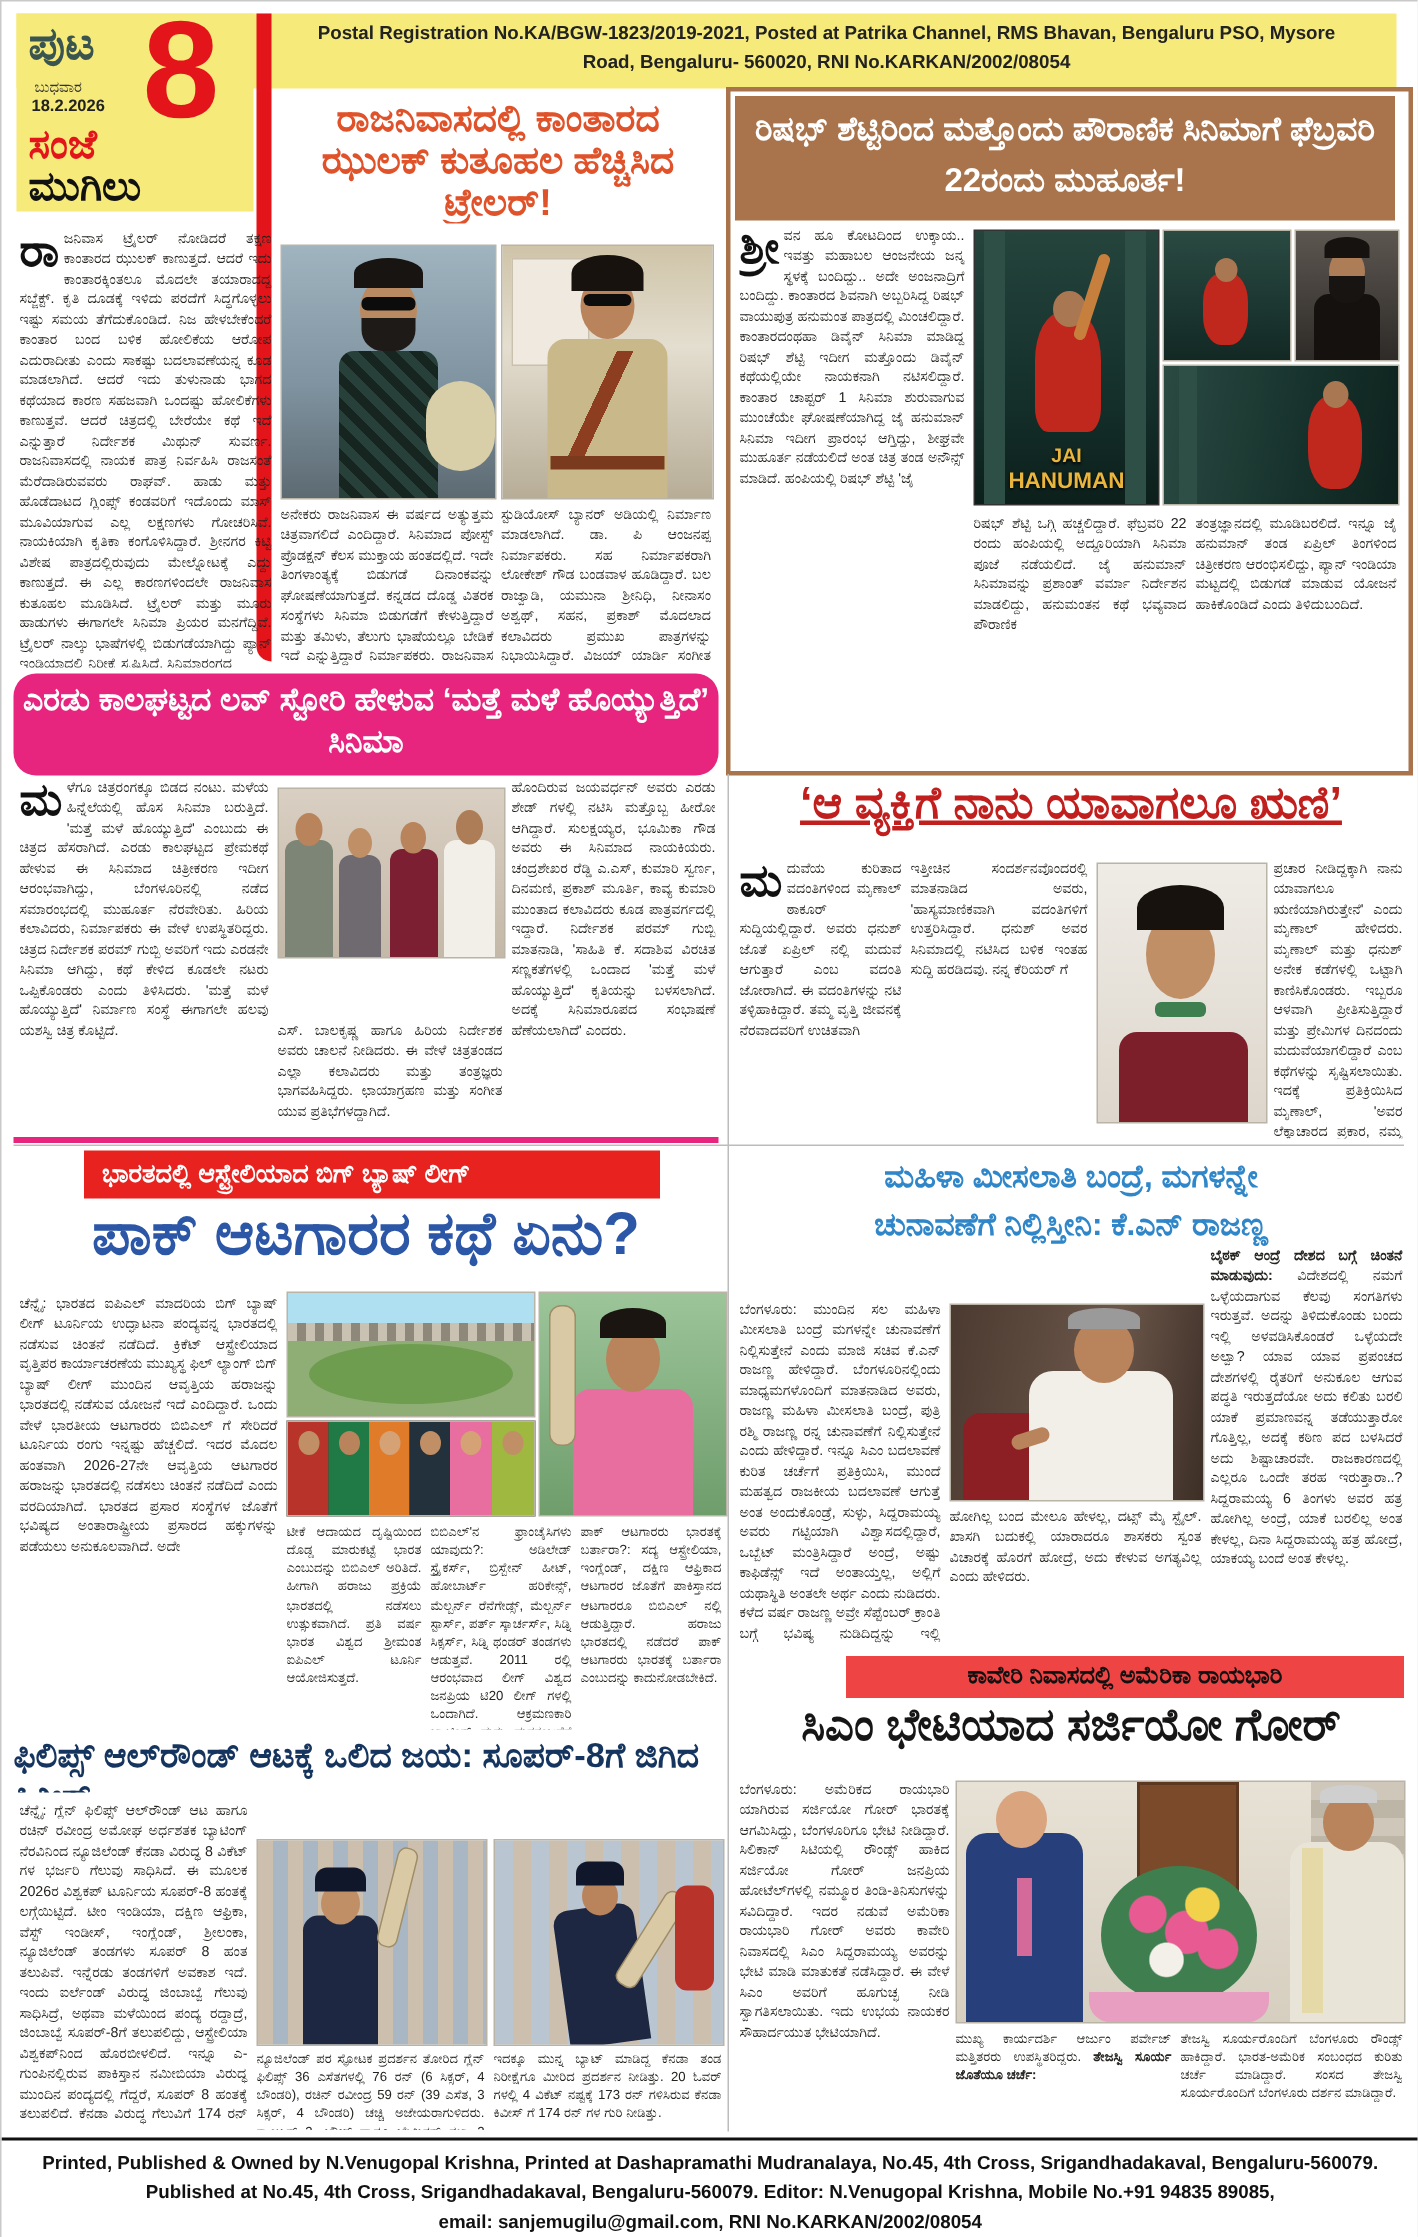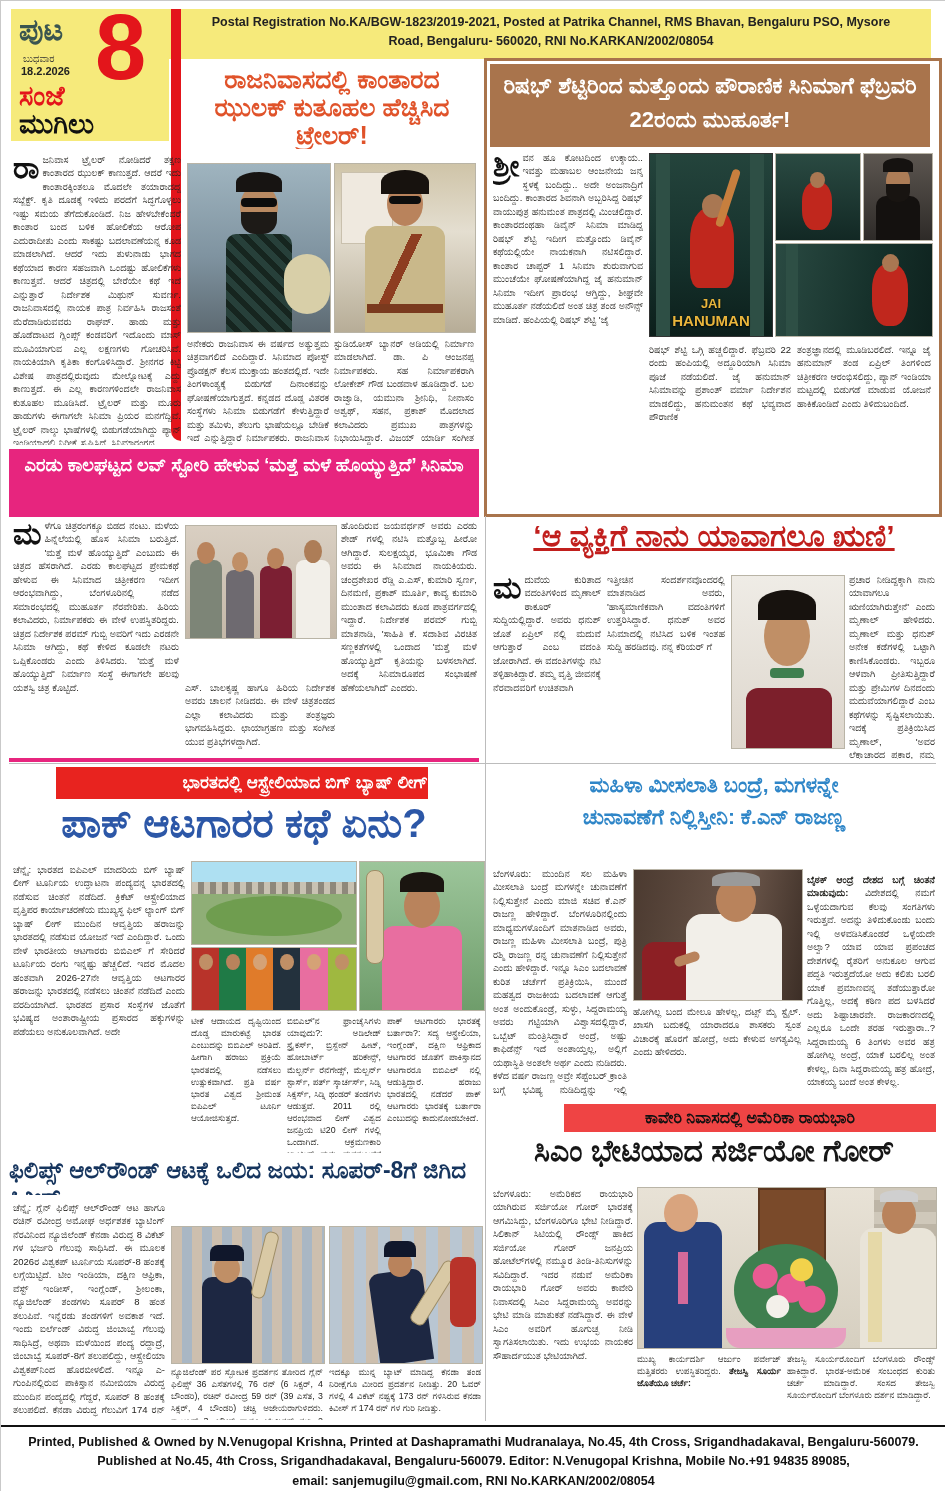--- a/index.html
+++ b/index.html
@@ -5,21 +5,21 @@
   html,body{margin:0;padding:0;background:#e8e8e8;}
   .page{position:relative;width:945px;height:1491px;background:#fff;margin:0 auto;
         font-family:"Liberation Sans","DejaVu Sans",sans-serif;border:1px solid #c9c9c9;
         overflow:hidden;color:#1a1a1a;}
   .abs{position:absolute;}
   .bodytext{position:absolute;font-size:9.5px;line-height:1.42;text-align:justify;
             color:#24231f;overflow:hidden;word-break:break-word;}
   .bodytext.small{font-size:8.8px;line-height:1.38;}
   .dropcap{float:left;font-size:30px;line-height:.9;font-weight:bold;padding:1px 3px 0 0;color:#111;}
   .hl{position:absolute;font-weight:bold;text-align:center;overflow:hidden;}
-  .kicker{position:absolute;font-weight:bold;text-align:right;color:#fff;overflow:hidden;}
+  .kicker{position:absolute;font-weight:bold;text-align:left;color:#fff;overflow:hidden;padding-left:12px;}
   .photo{position:absolute;overflow:hidden;background:#d8d4c8;border:1px solid #b9b4a6;}
   .ph{position:absolute;}
   .round{border-radius:50%;}
   .vrule{position:absolute;width:1px;background:#bcbcbc;}
   .hrule{position:absolute;height:1px;background:#bcbcbc;}
   .postertext{position:absolute;left:0;right:0;text-align:center;font-weight:bold;color:#e9b53c;
               text-shadow:0 1px 2px #000;line-height:1;}
   .footer-line{text-align:center;font-weight:bold;font-size:12.5px;color:#111;line-height:1.55;}
 </style>
 </head>
@@ -102,22 +102,22 @@
 
   <div class="photo" style="left:774px;top:242px;width:156px;height:92px;background:linear-gradient(100deg,#2a4a42,#16312b 60%,#0e221e);">
     <div class="ph" style="left:96px;top:20px;width:36px;height:62px;background:#c0271d;border-radius:40%;"></div>
     <div class="ph round" style="left:106px;top:10px;width:17px;height:18px;background:#a97752;"></div>
     <div class="ph" style="left:10px;top:0;width:12px;height:92px;background:#2e4f45;"></div>
   </div>
 
   <div class="bodytext" style="left:648px;top:342px;width:142px;height:160px;">ರಿಷಭ್ ಶೆಟ್ಟಿ ಒಗ್ಗಿ ಹಚ್ಚಲಿದ್ದಾರೆ. ಫೆಬ್ರವರಿ 22 ರಂದು ಹಂಪಿಯಲ್ಲಿ ಅದ್ದೂರಿಯಾಗಿ ಸಿನಿಮಾ ಪೂಜೆ ನಡೆಯಲಿದೆ. ಜೈ ಹನುಮಾನ್ ಸಿನಿಮಾವನ್ನು ಪ್ರಶಾಂತ್ ವರ್ಮಾ ನಿರ್ದೇಶನ ಮಾಡಲಿದ್ದು, ಹನುಮಂತನ ಕಥೆ ಭವ್ಯವಾದ ಪೌರಾಣಿಕ</div>
   <div class="bodytext" style="left:796px;top:342px;width:134px;height:160px;">ತಂತ್ರಜ್ಞಾನದಲ್ಲಿ ಮೂಡಿಬರಲಿದೆ. ಇನ್ನೂ ಜೈ ಹನುಮಾನ್ ತಂಡ ಏಪ್ರಿಲ್ ತಿಂಗಳಿಂದ ಚಿತ್ರೀಕರಣ ಆರಂಭಿಸಲಿದ್ದು, ಪ್ಯಾನ್ ಇಂಡಿಯಾ ಮಟ್ಟದಲ್ಲಿ ಬಿಡುಗಡೆ ಮಾಡುವ ಯೋಜನೆ ಹಾಕಿಕೊಂಡಿದೆ ಎಂದು ತಿಳಿದುಬಂದಿದೆ.</div>
 
-  <div class="hl" style="left:8px;top:448px;width:470px;height:64px;background:#E7257E;color:#fff;font-size:18px;
-              line-height:1.35;padding-top:4px;">ಎರಡು ಕಾಲಘಟ್ಟದ ಲವ್ ಸ್ಟೋರಿ ಹೇಳುವ ‘ಮತ್ತೆ ಮಳೆ ಹೊಯ್ಯುತ್ತಿದೆ’ ಸಿನಿಮಾ</div>
+  <div class="hl" style="left:8px;top:448px;width:470px;height:64px;background:#E7257E;color:#fff;font-size:21px;
+              line-height:1.35;padding-top:4px;border-radius:15px;">ಎರಡು ಕಾಲಘಟ್ಟದ ಲವ್ ಸ್ಟೋರಿ ಹೇಳುವ ‘ಮತ್ತೆ ಮಳೆ ಹೊಯ್ಯುತ್ತಿದೆ’ ಸಿನಿಮಾ</div>
 
   <div class="bodytext" style="left:12px;top:518px;width:166px;height:238px;">
     <span class="dropcap">ಮ</span><span>ಳೆಗೂ ಚಿತ್ರರಂಗಕ್ಕೂ ಬಿಡದ ನಂಟು. ಮಳೆಯ ಹಿನ್ನೆಲೆಯಲ್ಲಿ ಹೊಸ ಸಿನಿಮಾ ಬರುತ್ತಿದೆ. 'ಮತ್ತೆ ಮಳೆ ಹೊಯ್ಯುತ್ತಿದೆ' ಎಂಬುದು ಈ ಚಿತ್ರದ ಹೆಸರಾಗಿದೆ. ಎರಡು ಕಾಲಘಟ್ಟದ ಪ್ರೇಮಕಥೆ ಹೇಳುವ ಈ ಸಿನಿಮಾದ ಚಿತ್ರೀಕರಣ ಇದೀಗ ಆರಂಭವಾಗಿದ್ದು, ಬೆಂಗಳೂರಿನಲ್ಲಿ ನಡೆದ ಸಮಾರಂಭದಲ್ಲಿ ಮುಹೂರ್ತ ನೆರವೇರಿತು. ಹಿರಿಯ ಕಲಾವಿದರು, ನಿರ್ಮಾಪಕರು ಈ ವೇಳೆ ಉಪಸ್ಥಿತರಿದ್ದರು. ಚಿತ್ರದ ನಿರ್ದೇಶಕ ಪರಮ್ ಗುಬ್ಬಿ ಅವರಿಗೆ ಇದು ಎರಡನೇ ಸಿನಿಮಾ ಆಗಿದ್ದು, ಕಥೆ ಕೇಳಿದ ಕೂಡಲೇ ನಟರು ಒಪ್ಪಿಕೊಂಡರು ಎಂದು ತಿಳಿಸಿದರು. 'ಮತ್ತೆ ಮಳೆ ಹೊಯ್ಯುತ್ತಿದೆ' ನಿರ್ಮಾಣ ಸಂಸ್ಥೆ ಈಗಾಗಲೇ ಹಲವು ಯಶಸ್ವಿ ಚಿತ್ರ ಕೊಟ್ಟಿದೆ.</span>
   </div>
 
   <div class="photo" style="left:184px;top:524px;width:150px;height:112px;background:linear-gradient(#d9cfc2,#c4b8a8);">
     <div class="ph" style="left:4px;top:34px;width:32px;height:78px;background:#7d8577;border-radius:8px 8px 0 0;"></div>
     <div class="ph round" style="left:11px;top:16px;width:18px;height:22px;background:#b9835c;"></div>
     <div class="ph" style="left:40px;top:44px;width:28px;height:68px;background:#6e6a70;border-radius:8px 8px 0 0;"></div>
     <div class="ph round" style="left:46px;top:26px;width:16px;height:20px;background:#c08f66;"></div>
@@ -219,21 +219,21 @@
   <div class="photo" style="left:632px;top:868px;width:168px;height:130px;background:linear-gradient(100deg,#4b3a30,#6b564a 60%,#3c2e26);">
     <div class="ph" style="left:8px;top:72px;width:70px;height:58px;background:#8c1f24;border-radius:12px 12px 0 0;"></div>
     <div class="ph" style="left:52px;top:44px;width:96px;height:86px;background:#f2efe9;border-radius:16px 16px 0 0;"></div>
     <div class="ph round" style="left:82px;top:8px;width:40px;height:44px;background:#b9835c;"></div>
     <div class="ph" style="left:78px;top:2px;width:48px;height:14px;background:#9a9a9a;border-radius:50% 50% 0 0;"></div>
     <div class="ph" style="left:40px;top:84px;width:26px;height:10px;background:#b9835c;border-radius:5px;transform:rotate(-18deg);"></div>
   </div>
 
   <div class="bodytext" style="left:632px;top:1004px;width:168px;height:94px;">ಹೋಗಿಲ್ಲ ಬಂದ ಮೇಲೂ ಹೇಳಲ್ಲ, ದಟ್ಸ್ ಮೈ ಸ್ಟೈಲ್. ಖಾಸಗಿ ಬದುಕಲ್ಲಿ ಯಾರಾದರೂ ಶಾಸಕರು ಸ್ವಂತ ವಿಚಾರಕ್ಕೆ ಹೊರಗೆ ಹೋದ್ರೆ, ಅದು ಕೇಳುವ ಅಗತ್ಯವಿಲ್ಲ ಎಂದು ಹೇಳಿದರು.</div>
 
-  <div class="bodytext" style="left:806px;top:872px;width:128px;height:232px;">
+  <div class="bodytext" style="left:806px;top:830px;width:128px;height:232px;">
     <span style="font-weight:bold;">ಬೈಠಕ್ ಆಂದ್ರೆ ದೇಶದ ಬಗ್ಗೆ ಚಿಂತನೆ ಮಾಡುವುದು:</span>
     <span>ವಿದೇಶದಲ್ಲಿ ನಮಗೆ ಒಳ್ಳೆಯದಾಗುವ ಕೆಲವು ಸಂಗತಿಗಳು ಇರುತ್ತವೆ. ಅದನ್ನು ತಿಳಿದುಕೊಂಡು ಬಂದು ಇಲ್ಲಿ ಅಳವಡಿಸಿಕೊಂಡರೆ ಒಳ್ಳೆಯದೇ ಅಲ್ವಾ? ಯಾವ ಯಾವ ಪ್ರಪಂಚದ ದೇಶಗಳಲ್ಲಿ ರೈತರಿಗೆ ಅನುಕೂಲ ಆಗುವ ಪದ್ಧತಿ ಇರುತ್ತದೆಯೋ ಅದು ಕಲಿತು ಬರಲಿ ಯಾಕೆ ಪ್ರಮಾಣವನ್ನ ತಡೆಯುತ್ತಾರೋ ಗೊತ್ತಿಲ್ಲ, ಅದಕ್ಕೆ ಕಠಿಣ ಪದ ಬಳಸಿದರೆ ಅದು ಶಿಷ್ಟಾಚಾರವೇ. ರಾಜಕಾರಣದಲ್ಲಿ ಎಲ್ಲರೂ ಒಂದೇ ತರಹ ಇರುತ್ತಾರಾ..? ಸಿದ್ದರಾಮಯ್ಯ 6 ತಿಂಗಳು ಅವರ ಹತ್ರ ಹೋಗಿಲ್ಲ ಅಂದ್ರೆ, ಯಾಕೆ ಬರಲಿಲ್ಲ ಅಂತ ಕೇಳಲ್ಲ, ದಿನಾ ಸಿದ್ದರಾಮಯ್ಯ ಹತ್ರ ಹೋದ್ರೆ, ಯಾಕಯ್ಯ ಬಂದೆ ಅಂತ ಕೇಳಲ್ಲ.</span>
   </div>
 
   <div class="abs" style="left:563px;top:1103px;width:372px;height:28px;background:#ef4444;color:#111;font-weight:bold;
               font-size:16px;text-align:center;line-height:28px;">ಕಾವೇರಿ ನಿವಾಸದಲ್ಲಿ ಅಮೆರಿಕಾ ರಾಯಭಾರಿ</div>
   <div class="hl" style="left:488px;top:1133px;width:450px;height:44px;font-size:30px;color:#161616;">ಸಿಎಂ ಭೇಟಿಯಾದ ಸರ್ಜಿಯೋ ಗೋರ್</div>
 
   <div class="bodytext" style="left:492px;top:1186px;width:140px;height:232px;">ಬೆಂಗಳೂರು: ಅಮೆರಿಕದ ರಾಯಭಾರಿ ಯಾಗಿರುವ ಸರ್ಜಿಯೋ ಗೋರ್ ಭಾರತಕ್ಕೆ ಆಗಮಿಸಿದ್ದು, ಬೆಂಗಳೂರಿಗೂ ಭೇಟಿ ನೀಡಿದ್ದಾರೆ. ಸಿಲಿಕಾನ್ ಸಿಟಿಯಲ್ಲಿ ರೌಂಡ್ಸ್ ಹಾಕಿದ ಸರ್ಜಿಯೋ ಗೋರ್ ಜನಪ್ರಿಯ ಹೋಟೆಲ್‌ಗಳಲ್ಲಿ ನಮ್ಮೂರ ತಿಂಡಿ-ತಿನಿಸುಗಳನ್ನು ಸವಿದಿದ್ದಾರೆ. ಇದರ ನಡುವೆ ಅಮೆರಿಕಾ ರಾಯಭಾರಿ ಗೋರ್ ಅವರು ಕಾವೇರಿ ನಿವಾಸದಲ್ಲಿ ಸಿಎಂ ಸಿದ್ದರಾಮಯ್ಯ ಅವರನ್ನು ಭೇಟಿ ಮಾಡಿ ಮಾತುಕತೆ ನಡೆಸಿದ್ದಾರೆ. ಈ ವೇಳೆ ಸಿಎಂ ಅವರಿಗೆ ಹೂಗುಚ್ಛ ನೀಡಿ ಸ್ವಾಗತಿಸಲಾಯಿತು. ಇದು ಉಭಯ ನಾಯಕರ ಸೌಹಾರ್ದಯುತ ಭೇಟಿಯಾಗಿದೆ.</div>
 

